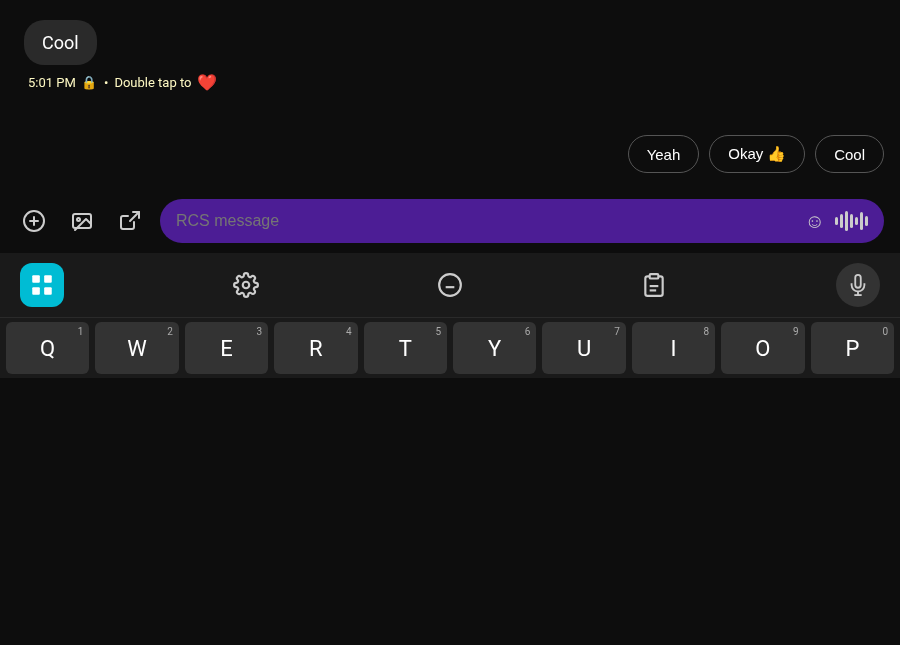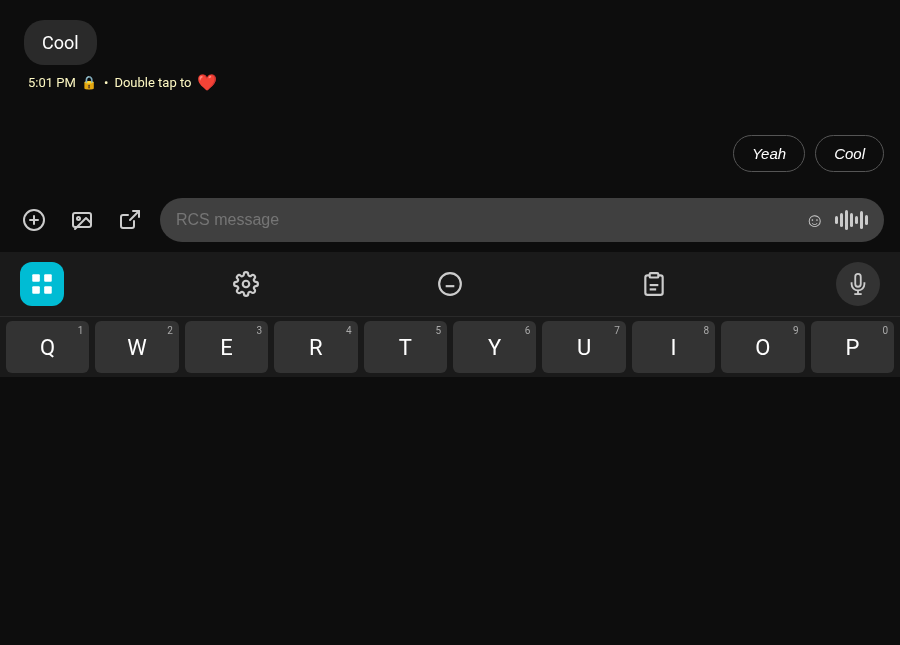--- a/index.html
+++ b/index.html
@@ -53,21 +53,20 @@
 
     .quick-reply-btn {
       border: 1.5px solid #555;
       border-radius: 24px;
       padding: 9px 18px;
       background: transparent;
       color: #fff;
       font-size: 15px;
       cursor: pointer;
       white-space: nowrap;
-      font-style: italic;
     }
 
     
     .input-area {
       display: flex;
       align-items: center;
       gap: 12px;
       padding: 10px 16px 10px 16px;
       background: #0d0d0d;
     }
@@ -80,21 +79,21 @@
       cursor: pointer;
       display: flex;
       align-items: center;
       justify-content: center;
       width: 36px;
       height: 36px;
     }
 
     .text-input-wrapper {
       flex: 1;
-      background: #404040;
+      background: #4c1d95;
       border-radius: 28px;
       display: flex;
       align-items: center;
       padding: 10px 16px;
       gap: 8px;
     }
 
     .text-input-field {
       flex: 1;
       background: transparent;
@@ -221,20 +220,21 @@
     <span>5:01 PM</span>
     <span>🔒</span>
     <span>•</span>
     <span>Double tap to</span>
     <span class="heart-emoji">❤️</span>
   </div>
 </div>
 
 <div class="quick-replies">
   <button class="quick-reply-btn">Yeah</button>
+  <button class="quick-reply-btn">Okay 👍</button>
   <button class="quick-reply-btn">Cool</button>
 </div>
 
 <div class="input-area">
 
   <button class="input-icon-btn">
     <svg class="svg-icon" viewBox="0 0 24 24">
       <circle cx="12" cy="12" r="10"></circle>
       <line x1="12" y1="8" x2="12" y2="16"></line>
       <line x1="8" y1="12" x2="16" y2="12"></line>

